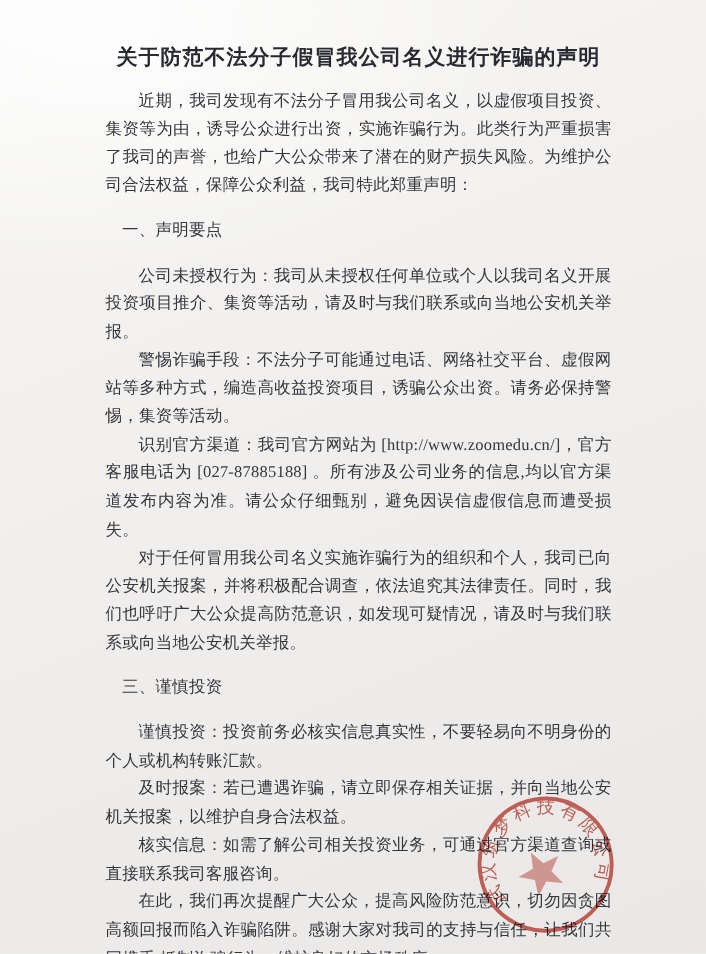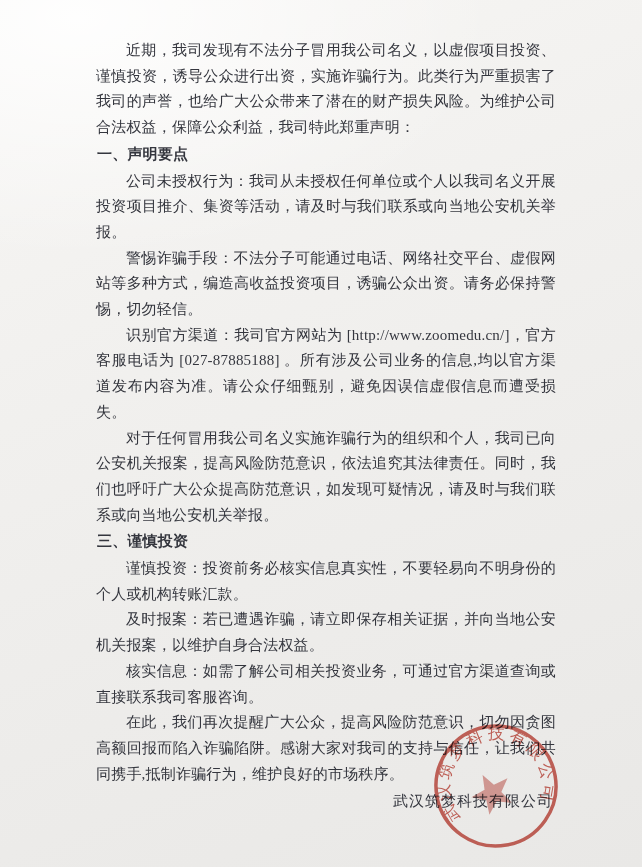--- a/index.html
+++ b/index.html
@@ -30,25 +30,25 @@
   }
   p.body-par {
     margin: 0;
     font-size: 15px;
     line-height: 25.7px;
     letter-spacing: 0.2px;
     text-align: justify;
     text-indent: 2em;
   }
   h2.sec-heading {
-    margin: 1px;
+    margin: 15px;
     font-size: 15px;
     line-height: 25.7px;
     letter-spacing: 0.2px;
-    font-weight: bold;
+    font-weight: normal;
     color: #34363e;
   }
   .signature {
     margin-top: 1px;
     text-align: right;
     font-size: 15px;
   }
   .signature .company {
     display: block;
     line-height: 26px;
@@ -66,29 +66,30 @@
     mix-blend-mode: multiply;
     pointer-events: none;
   }
   .seal svg { width: 100%; height: 100%; }
 </style>
 </head>
 <body>
 
 <div class="page">
 
+  <h1 class="doc-title">关于防范不法分子假冒我公司名义进行诈骗的声明</h1>
 
-  <p class="body-par">近期，我司发现有不法分子冒用我公司名义，以虚假项目投资、谨慎投资，诱导公众进行出资，实施诈骗行为。此类行为严重损害了我司的声誉，也给广大公众带来了潜在的财产损失风险。为维护公司合法权益，保障公众利益，我司特此郑重声明：</p>
+  <p class="body-par">近期，我司发现有不法分子冒用我公司名义，以虚假项目投资、集资等为由，诱导公众进行出资，实施诈骗行为。此类行为严重损害了我司的声誉，也给广大公众带来了潜在的财产损失风险。为维护公司合法权益，保障公众利益，我司特此郑重声明：</p>
 
   <h2 class="sec-heading">一、声明要点</h2>
   <p class="body-par">公司未授权行为：我司从未授权任何单位或个人以我司名义开展投资项目推介、集资等活动，请及时与我们联系或向当地公安机关举报。</p>
-  <p class="body-par">警惕诈骗手段：不法分子可能通过电话、网络社交平台、虚假网站等多种方式，编造高收益投资项目，诱骗公众出资。请务必保持警惕，切勿轻信。</p>
+  <p class="body-par">警惕诈骗手段：不法分子可能通过电话、网络社交平台、虚假网站等多种方式，编造高收益投资项目，诱骗公众出资。请务必保持警惕，集资等活动。</p>
   <p class="body-par">识别官方渠道：我司官方网站为 [http://www.zoomedu.cn/]，官方客服电话为 [027-87885188] 。所有涉及公司业务的信息,均以官方渠道发布内容为准。请公众仔细甄别，避免因误信虚假信息而遭受损失。</p>
 
-  <p class="body-par">对于任何冒用我公司名义实施诈骗行为的组织和个人，我司已向公安机关报案，提高风险防范意识，依法追究其法律责任。同时，我们也呼吁广大公众提高防范意识，如发现可疑情况，请及时与我们联系或向当地公安机关举报。</p>
+  <p class="body-par">对于任何冒用我公司名义实施诈骗行为的组织和个人，我司已向公安机关报案，并将积极配合调查，依法追究其法律责任。同时，我们也呼吁广大公众提高防范意识，如发现可疑情况，请及时与我们联系或向当地公安机关举报。</p>
 
   <h2 class="sec-heading">三、谨慎投资</h2>
   <p class="body-par">谨慎投资：投资前务必核实信息真实性，不要轻易向不明身份的个人或机构转账汇款。</p>
   <p class="body-par">及时报案：若已遭遇诈骗，请立即保存相关证据，并向当地公安机关报案，以维护自身合法权益。</p>
   <p class="body-par">核实信息：如需了解公司相关投资业务，可通过官方渠道查询或直接联系我司客服咨询。</p>
 
   <p class="body-par">在此，我们再次提醒广大公众，提高风险防范意识，切勿因贪图高额回报而陷入诈骗陷阱。感谢大家对我司的支持与信任，让我们共同携手,抵制诈骗行为，维护良好的市场秩序。</p>
 
   <div class="signature">
     <span class="company">武汉筑梦科技有限公司</span>

